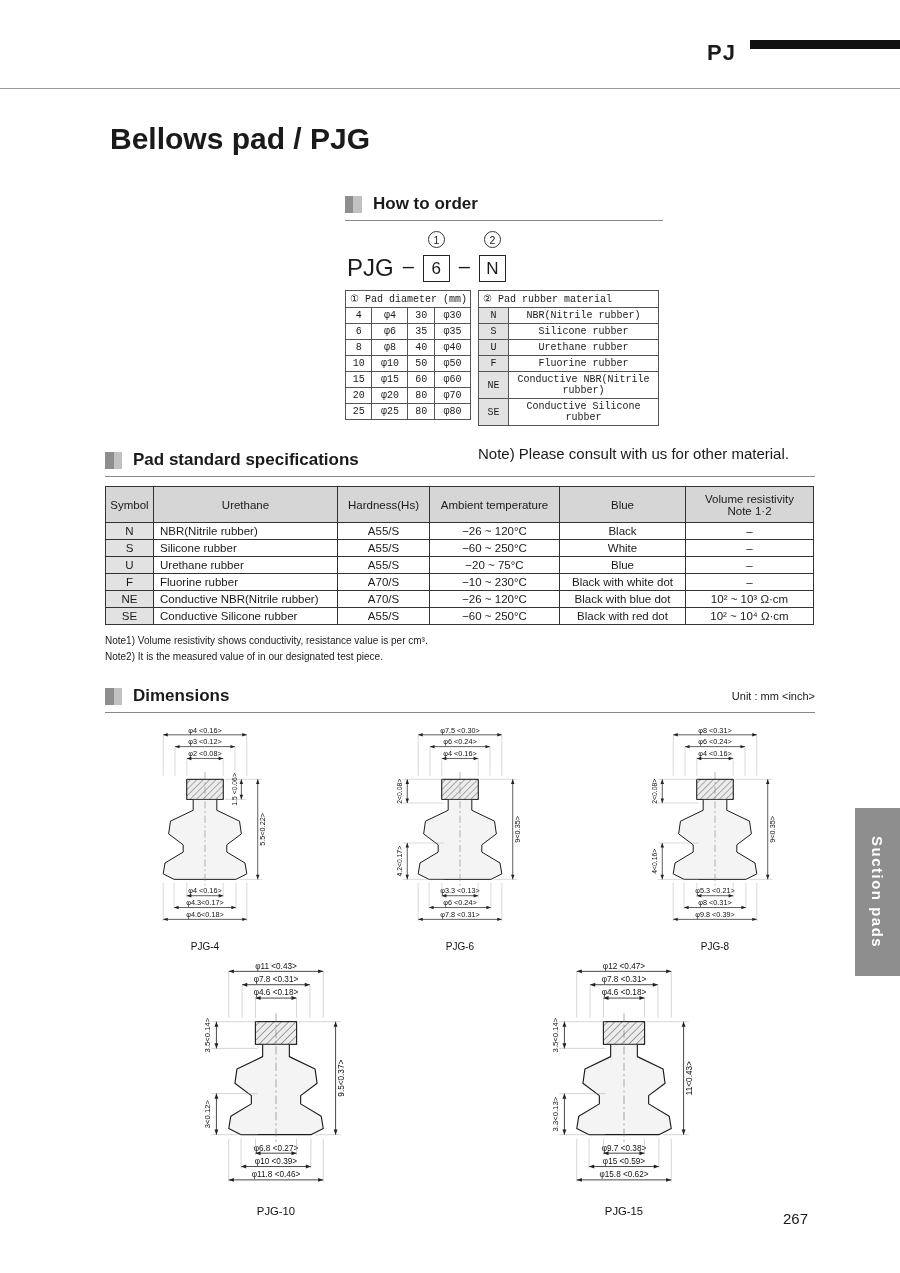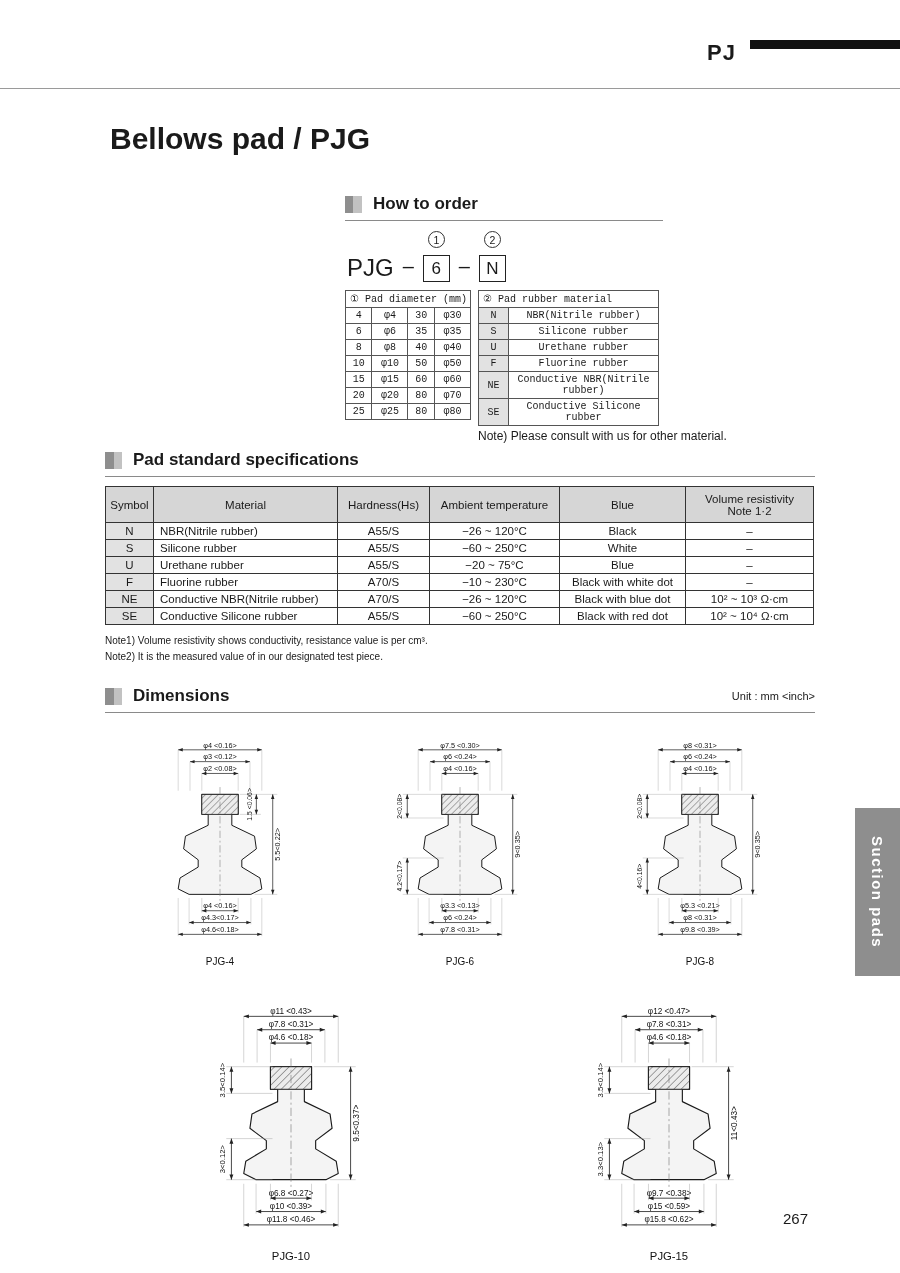--- a/index.html
+++ b/index.html
@@ -26,35 +26,35 @@
   .dash { font-size:20px; margin:0 9px; padding-bottom:4px; }
   .box-wrap { display:flex; flex-direction:column; align-items:center; }
   .circle-num { width:17px; height:17px; border:1px solid #333; border-radius:50%;
     display:flex; align-items:center; justify-content:center; font-size:10.5px; margin-bottom:7px; }
   .obox { width:27px; height:27px; border:1.2px solid #222; display:flex; align-items:center; justify-content:center; font-size:17px; }
   .order-tables { display:flex; gap:7px; margin-top:8px; align-items:flex-start; }
   table.small { border-collapse:collapse; font-size:10px;font-family:Liberation Mono, monospace; }
   table.small th, table.small td { border:1px solid #555; padding:2px 3px; text-align:center; height:13px; }
   table.small thead th { font-weight:normal; text-align:left; padding-left:4px; white-space:nowrap; }
   td.sym { background:#e2e2e2; }
-  .note-small { font-size:12px; margin-top:3px; white-space:nowrap; }
+  .note-small { font-size:15px; margin-top:19px; white-space:nowrap; }
 
   
   .specs { position:absolute; left:105px; top:450px; width:710px; }
   table.spec { border-collapse:collapse; font-size:11.5px; width:708px; table-layout:fixed; margin-top:9px; }
   table.spec th { background:#d6d6d6; border:1px solid #333; font-weight:normal; padding:2px; white-space:pre-line; height:36px; }
   table.spec td { border:1px solid #333; padding:2px 4px; height:14px; text-align:center; overflow:hidden; white-space:nowrap; }
   table.spec td.left { text-align:left; padding-left:6px; }
   .spec-notes { margin-top:8px; font-size:10px; line-height:1.6; }
 
   
   .dims { position:absolute; left:105px; top:686px; width:710px; }
   .drawings-row { display:flex; justify-content:space-between; margin-top:10px; }
   .drawings-row.row2 { justify-content:flex-start; padding-left:58px; gap:122px; margin-top:4px; }
-  figure.drawing { margin:15px; display:flex; flex-direction:column; align-items:center;text-align:center; }
+  figure.drawing { margin:0; display:flex; flex-direction:column; align-items:center;text-align:center; }
   .drawings-row svg { width:200px; height:auto; display:block; }
   .drawings-row.row2 svg { width:226px; }
 
   .side-tab { position:absolute; right:0; top:808px; width:45px; height:168px; background:#8e8e8e;
     color:#fff; display:flex; align-items:center; justify-content:center;
     writing-mode:vertical-rl; font-size:15px; font-weight:bold; letter-spacing:1.5px; }
   .page-number { position:absolute; left:783px; top:1210px; font-size:15px; }
 </style>
 </head>
 <body>
@@ -197,21 +197,21 @@
       <col style="width:48px">
         <col style="width:184px">
         <col style="width:92px">
       <col style="width:130px">
         <col style="width:126px">
         <col style="width:128px">
     </colgroup>
     <thead>
       <tr>
         <th>Symbol</th>
-        <th>Material</th>
+        <th>Urethane</th>
         <th>Hardness(Hs)</th>
         <th>Ambient temperature</th>
         <th>Blue</th>
         <th>Volume resistivity
 Note 1·2</th>
       </tr>
     </thead>
     <tbody id="spec-body">
         <tr>
           <td class="sym">N</td>

